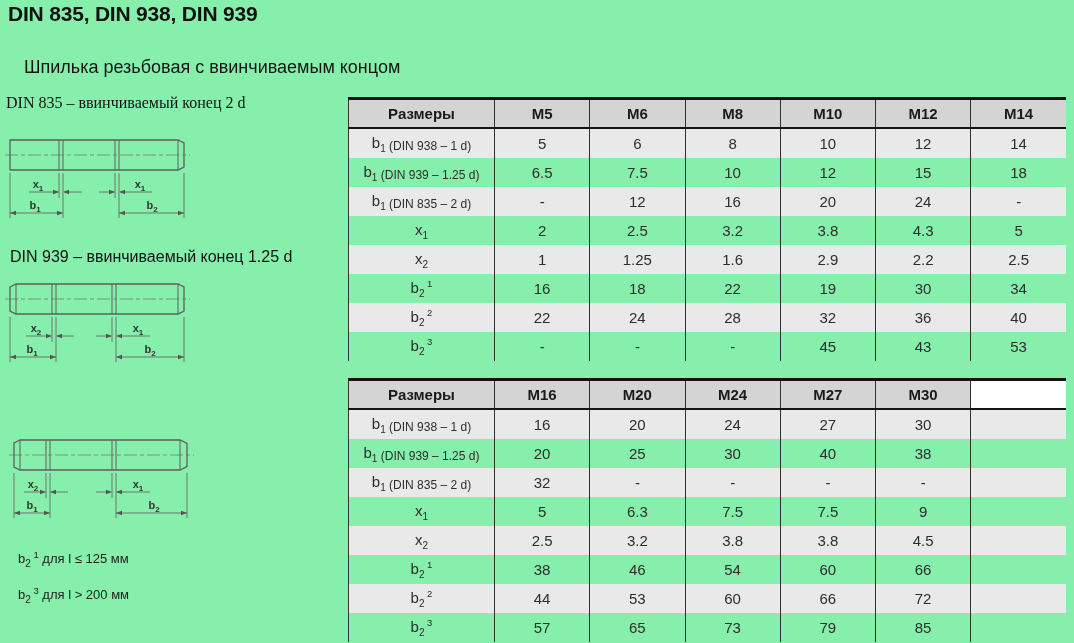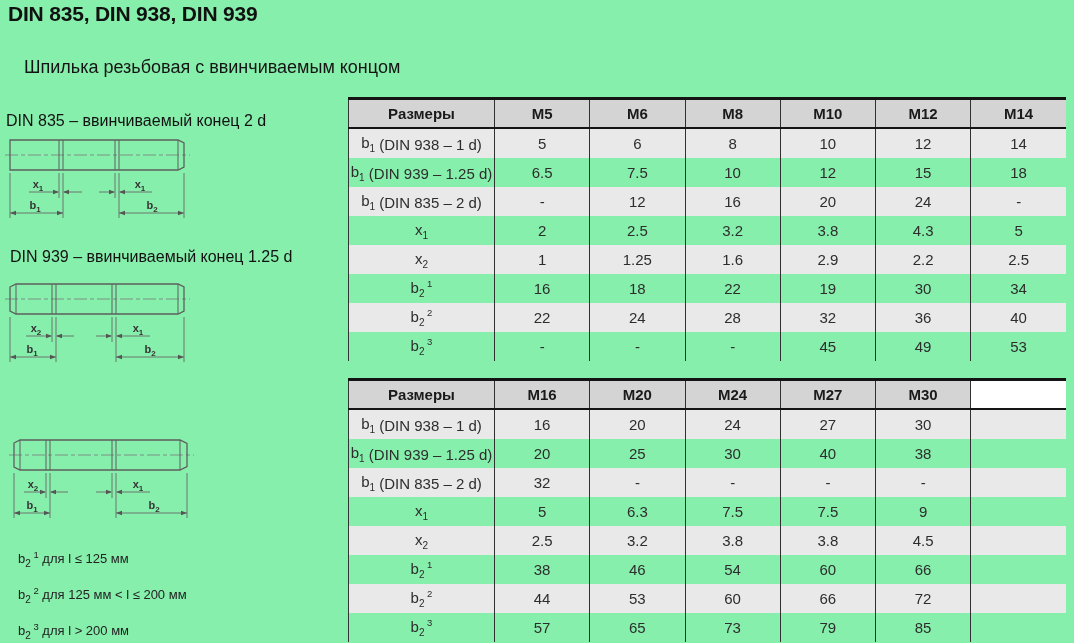--- a/index.html
+++ b/index.html
@@ -4,21 +4,21 @@
 <style>
   html,body { margin:0; padding:0; background:#fff; }
   #page {
     position:relative; width:1074px; height:643px; overflow:hidden;
     background:#86efac; font-family:"Liberation Sans", sans-serif; color:#1b1b1b;
   }
   .title { position:absolute; left:8px; top:2px; font-size:21px; font-weight:700; letter-spacing:-0.2px; color:#111; }
   .subtitle { position:absolute; left:8px; top:57px; font-size:18px; color:#141414;margin-left:16px; }
 
   .fig-caption { position:absolute; font-size:16px; color:#121212; white-space:nowrap; }
-  #figcap1 { left:6px;  top:112px; }
+  #figcap1 { left:6px;  top:94px;font-family:Liberation Serif, serif; }
   #figcap2 { left:10px; top:248px; }
   #figcap3 { left:6px;  top:406px; }
 
   svg.fig { position:absolute; left:2px; width:205px; height:102px; }
   #fig1 { top:126px; } #fig2 { top:270px; } #fig3 { top:426px; }
 
   .fn-wrap { position:absolute; left:18px; top:549px; }
   .footnote { height:36px; font-size:13px; color:#222; white-space:nowrap; }
   .fn-sub { font-size:10px; }
   .fn-sup { font-size:9.5px; }
@@ -36,21 +36,21 @@
     border-bottom:2.3px solid #141414; text-align:center; padding:0;
   }
   table.spec th.empty { background:#ffffff; }
   table.spec td { height:29px; font-size:15px; text-align:center; color:#2d2d2d; padding:0; }
   table.spec tbody tr:nth-child(odd) td { background:#e9e9e9; }
   table.spec th + th, table.spec td + td { border-left:1.6px solid #303030; }
 
   .lbl-base { font-size:15px; }
   sub.lbl-sub { font-size:10px; }
   sup.lbl-sup { font-size:9.5px; }
-  .lbl-note { font-size:15px; vertical-align:-2px; letter-spacing:0; }
+  .lbl-note { font-size:12px; vertical-align:-2px; letter-spacing:0; }
 
   svg text { font-family:"Liberation Sans", sans-serif; fill:#333; font-size:11px; font-weight:700; }
   .cl { stroke:#7a7a7a; stroke-width:0.8; stroke-dasharray:13 3 4 3; }
   .body-line { stroke:#5f5f5f; stroke-width:1.3; fill:none; }
   .run { stroke:#5f5f5f; stroke-width:1; }
   .dim { stroke:#6a6a6a; stroke-width:0.9; }
   .ah { fill:#555; stroke:none; }
 </style>
 </head>
 <body>
@@ -164,21 +164,20 @@
       <polygon class="ah" points="48,87 42,84.8 42,89.2"></polygon>
     <line class="dim" x1="114" y1="87" x2="185" y2="87"></line>
     <polygon class="ah" points="114,87 120,84.8 120,89.2"></polygon>
       <polygon class="ah" points="185,87 179,84.8 179,89.2"></polygon>
     <text x="30" y="83" text-anchor="middle"><tspan>b</tspan><tspan dy="2.5" font-size="8">1</tspan></text>
     <text x="152" y="83" text-anchor="middle"><tspan>b</tspan><tspan dy="2.5" font-size="8">2</tspan></text>
   </svg>
 
   <div class="fn-wrap" id="footnotes">
       <div class="footnote"><span class="fn-base">b</span><sub class="fn-sub">2</sub><sup class="fn-sup">&nbsp;1</sup><span> для l ≤ 125 мм</span></div>
-      <div class="footnote"><span class="fn-base">b</span><sub class="fn-sub">2</sub><sup class="fn-sup">&nbsp;2</sup><span> для 125 мм &lt; l ≤ 200 мм</span></div>
       <div class="footnote"><span class="fn-base">b</span><sub class="fn-sub">2</sub><sup class="fn-sup">&nbsp;3</sup><span> для l &gt; 200 мм</span></div>
     </div>
 
   <div class="tbl-wrap" id="tblwrap0">
     <table class="spec">
         <colgroup>
           <col class="c-label">
           <col>
           <col>
           <col>
@@ -260,21 +259,21 @@
             <td>32</td>
             <td>36</td>
             <td>40</td>
           </tr>
           <tr>
             <td class="label-cell"><span class="lbl-base">b</span><sub class="lbl-sub">2</sub><sup class="lbl-sup">&nbsp;3</sup></td>
             <td>-</td>
             <td>-</td>
             <td>-</td>
             <td>45</td>
-            <td>49</td>
+            <td>43</td>
             <td>53</td>
           </tr>
         </tbody>
       </table>
   </div>
   <div class="tbl-wrap" id="tblwrap1">
     <table class="spec">
         <colgroup>
           <col class="c-label">
           <col>

